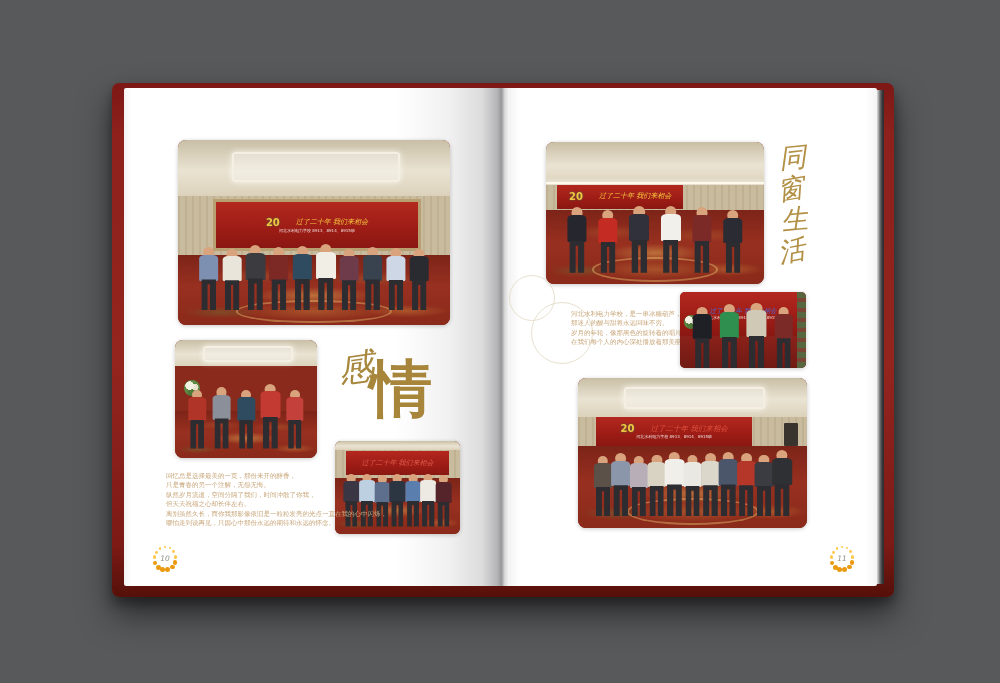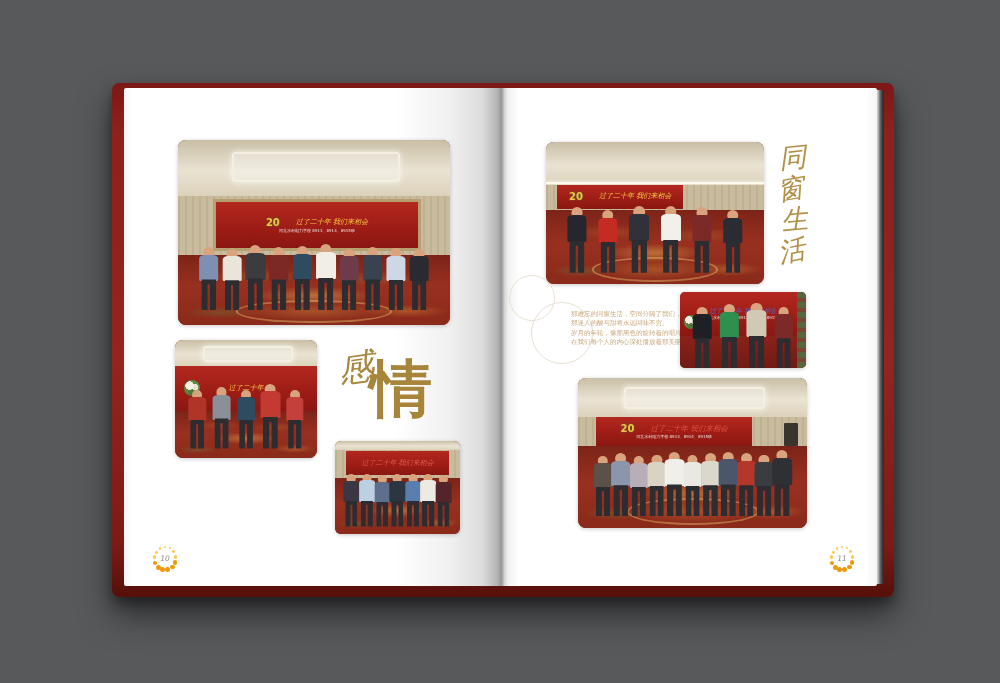--- a/index.html
+++ b/index.html
@@ -190,23 +190,20 @@
             <i class="torso"></i>
             <i class="legs"></i>
           </div>
         </div>
     </div>
 
     <div class="photo p2" style="left:51px;top:252px;width:142px;height:118px;">
       <div class="ceiling">
         <div class="light-panel"></div>
       </div>
-      <div class="banner">
-        <span class="slogan">过了二十年</span>
-      </div>
       <div class="bouquet" style="left:6%;top:34%;width:16px;height:16px;"></div>
       <div class="carpet"></div>
       <div class="figures">
           <div class="figure" style="height: 50%; left: 15.6%; --shirt: #b03528; --pants: #2c2c31; --skin: #d9a37e;">
             <i class="head"></i>
             <i class="torso"></i>
             <i class="legs"></i>
           </div>
           <div class="figure" style="height: 52%; left: 32.8%; --shirt: #8b8f99; --pants: #2c2c31; --skin: #d9a37e;">
             <i class="head"></i>
@@ -273,20 +270,28 @@
             <i class="legs"></i>
           </div>
           <div class="figure" style="height: 55%; left: 86.8571%; --shirt: #55232a; --pants: #2c2c31; --skin: #d9a37e;">
             <i class="head"></i>
             <i class="torso"></i>
             <i class="legs"></i>
           </div>
         </div>
     </div>
 
+    <div class="poem" style="left:42px;top:384px;">
+      <span>回忆总是选择最美的一页，那份未开的醇香，</span>
+      <span>只是青春的另一个注解，无怨无悔。</span>
+      <span>纵然岁月流逝，空间分隔了我们，时间冲散了你我，</span>
+      <span>但天天祝福之心却长伴左右。</span>
+      <span>离别虽然久长，而你我那影像依旧是一粒粒发亮的光点一直在我的心中闪烁，</span>
+      <span>哪怕走到说再见，只因心中那份永远的期待和永远的怀念。</span>
+    </div>
 
     <div class="orn" style="left:26px;top:455px;">
       <span class="num">10</span>
     <i class="dot" style="left: 18.5757px; top: 4.06408px; width: 2.37407px; height: 2.37407px; background: rgb(255, 200, 78);"></i>
         <i class="dot" style="left: 22.1286px; top: 7.41189px; width: 2.87467px; height: 2.87467px; background: rgb(255, 200, 78);"></i>
         <i class="dot" style="left: 23.6131px; top: 12.1773px; width: 3.58726px; height: 3.58726px; background: rgb(255, 200, 78);"></i>
         <i class="dot" style="left: 22.6892px; top: 17.2687px; width: 4.34859px; height: 4.34859px; background: rgb(235, 154, 16);"></i>
         <i class="dot" style="left: 19.5686px; top: 21.5196px; width: 4.98423px; height: 4.98423px; background: rgb(235, 154, 16);"></i>
         <i class="dot" style="left: 14.966px; top: 23.9562px; width: 5.34859px; height: 5.34859px; background: rgb(235, 154, 16);"></i>
         <i class="dot" style="left: 9.93599px; top: 24.0203px; width: 5.35818px; height: 5.35818px; background: rgb(235, 154, 16);"></i>
@@ -352,21 +357,21 @@
       <span>同</span>
       <span>窗</span>
       <span>生</span>
       <span>活</span>
     </div>
 
     <div class="deco-circle" style="left:8px;top:187px;width:44px;height:44px;"></div>
     <div class="deco-circle" style="left:30px;top:214px;width:60px;height:60px;"></div>
 
     <div class="poem" style="left:70px;top:222px;">
-      <span>那难忘的同窗生活，空间分隔了我们，</span>
+      <span>河北水利电力学校，是一串冰糖葫芦，</span>
       <span>那迷人的酸与甜将永远回味不穷。</span>
       <span>岁月的年轮，像那黑色的旋转着的唱片，</span>
       <span>在我们每个人的内心深处播放着那美丽的旧日情曲！</span>
     </div>
 
     <div class="photo p5" style="left:179px;top:204px;width:126px;height:76px;border-radius:5px;">
       <div class="banner">
         <span class="slogan">过了二十年 我们来相会</span>
         <span class="sub">河北水利电力学校 8913、8914、8915班</span>
       </div>

